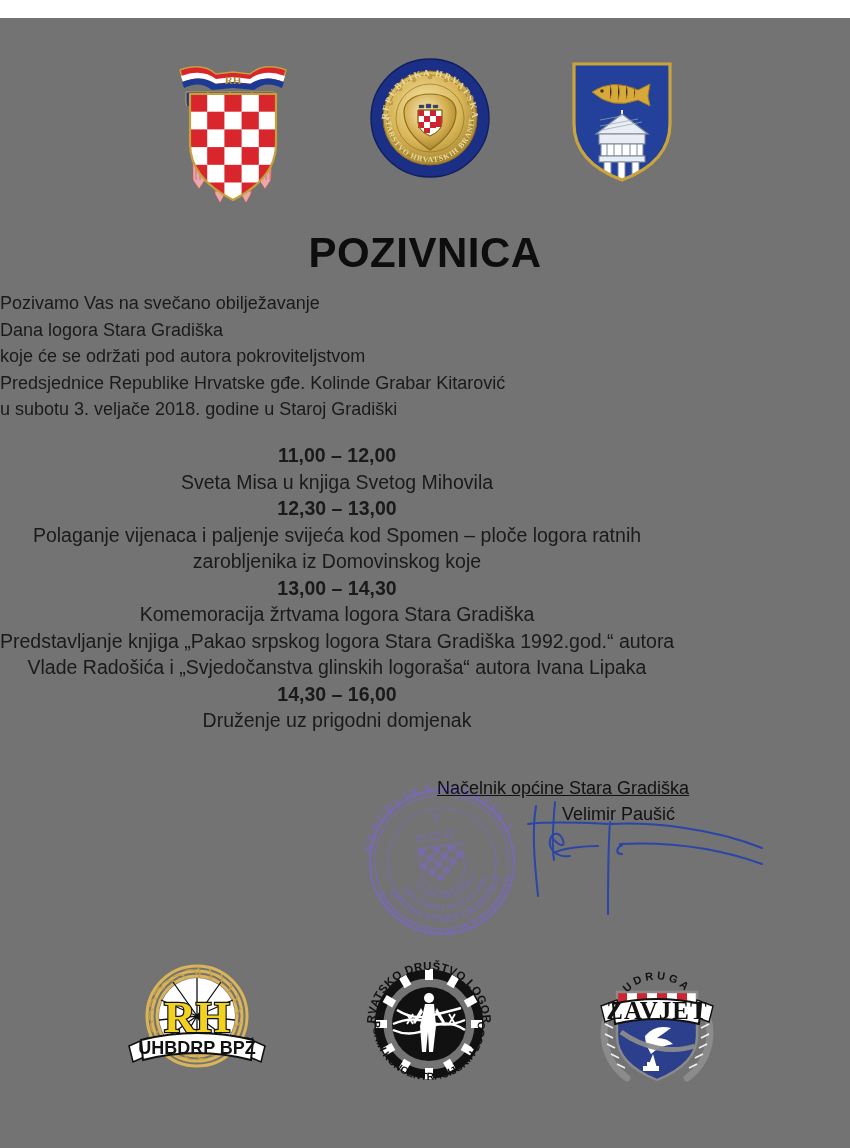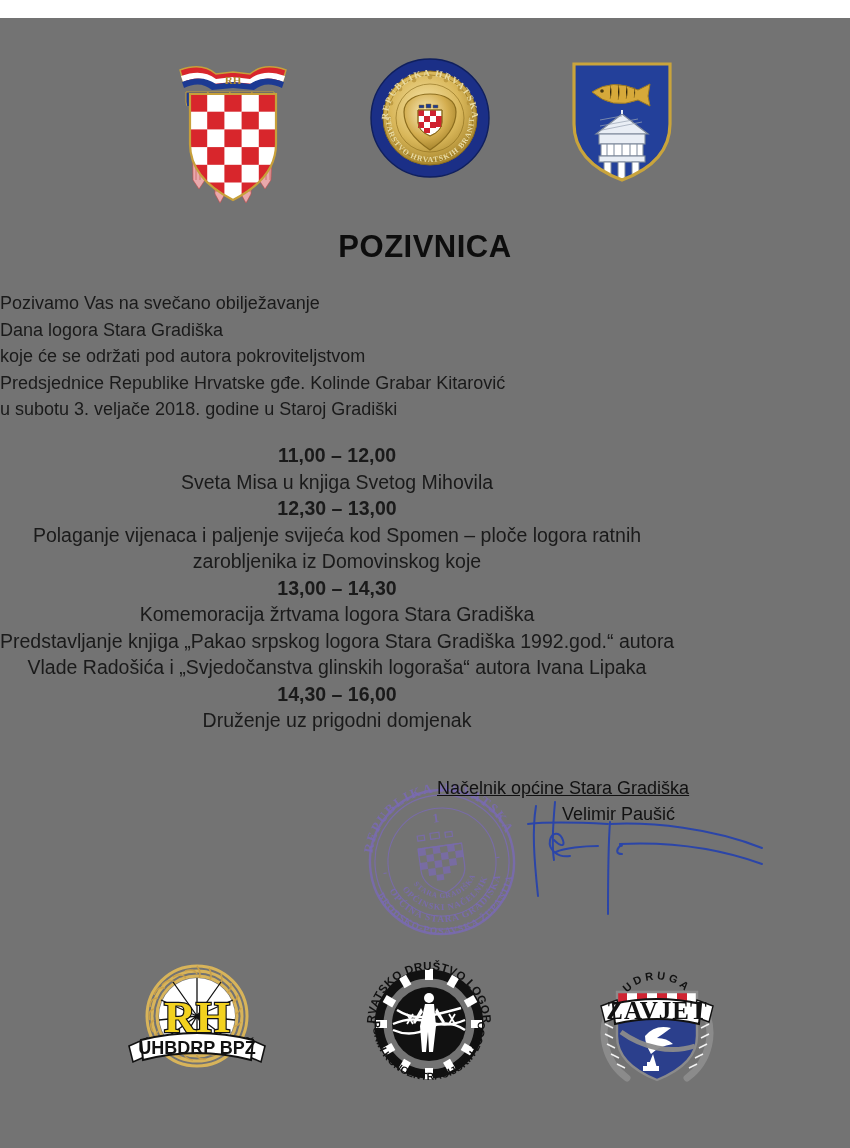--- a/index.html
+++ b/index.html
@@ -35,21 +35,21 @@
   }
   .emblem { display: block; }
 
   
   .title {
     position: absolute;
     top: 211px;
     left: 0;
     width: 850px;
     text-align: center;
-    font-size: 31px;
+    font-size: 42px;
     font-weight: bold;
     letter-spacing: 0.5px;
     color: #0d0d0d;
   }
 
   
   .intro {
     position: absolute;
     top: 272px;
     left: 0;

